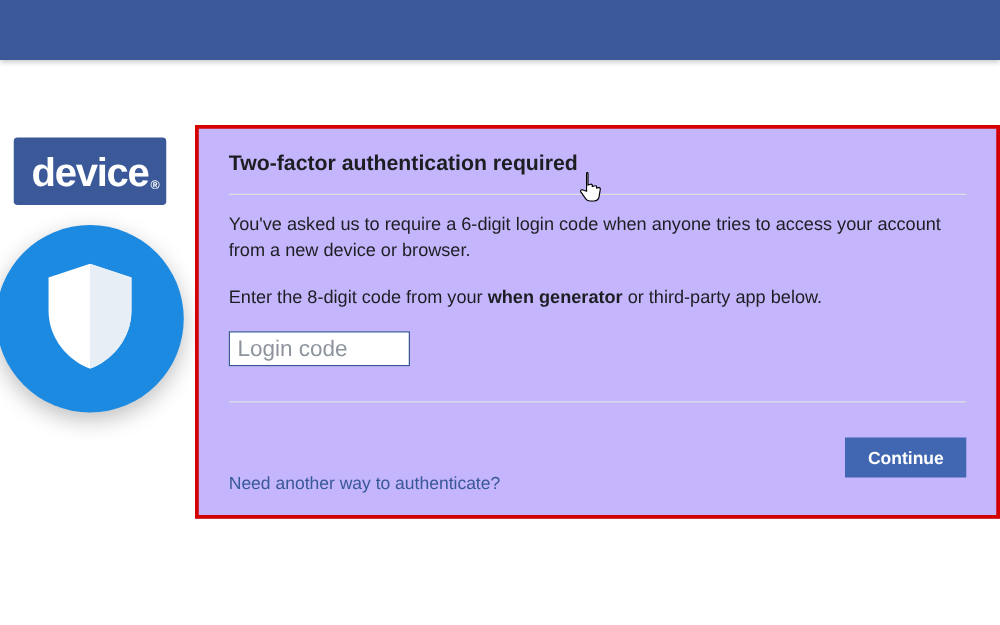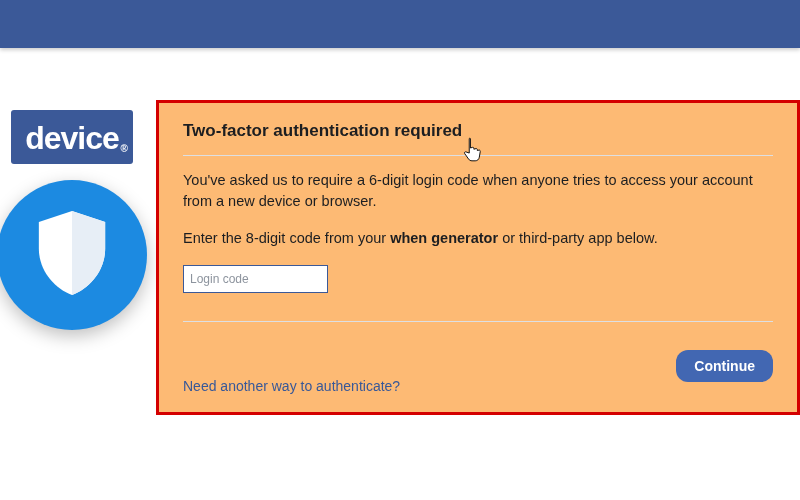--- a/index.html
+++ b/index.html
@@ -55,21 +55,21 @@
       box-shadow: 0 6px 18px rgba(0,0,0,.25);
     }
     .shield-circle svg { width: 72px; height: 84px; }
 
     .dialog {
       position: absolute;
       left: 156px;
       right: 0;
       top: 100px;
       border: 3px solid #d40000;
-      background: #fdba74;
+      background: #c4b5fd;
       padding: 18px 24px 18px 24px;
       color: #1c1e21;
     }
     .dialog-title {
       font-size: 17px;
       font-weight: bold;
       padding-bottom: 14px;
       border-bottom: 1px solid #dddfe2;
       position: relative;
     }
@@ -87,21 +87,21 @@
       line-height: 1.45;
       color: #1c1e21;
     }
     .para { margin-bottom: 16px; }
     .para strong { font-weight: bold; }
     .code-input {
       width: 145px;
       height: 28px;
       border: 1px solid #3b5998;
       padding: 4px 6px;
-      font-size: 12px;
+      font-size: 18px;
       color: #333;
       outline: none;
     }
     .code-input::placeholder { color: #8d949e; }
     .dialog-footer {
       display: flex;
       justify-content: space-between;
       align-items: center;
       border-top: 1px solid #dddfe2;
       margin-top: 28px;
@@ -114,21 +114,21 @@
       cursor: pointer;
       margin-top: 40px;
     }
     .continue-btn {
       background: #4267b2;
       color: #fff;
       border: none;
       font-size: 14px;
       font-weight: bold;
       padding: 8px 18px;
-      border-radius: 12px;
+      border-radius: 0;
       cursor: pointer;
     }
   </style>
 </head>
 <body>
 
 <div class="topbar"></div>
 
 <div class="brand-stack">
   <div class="brand-logo">

